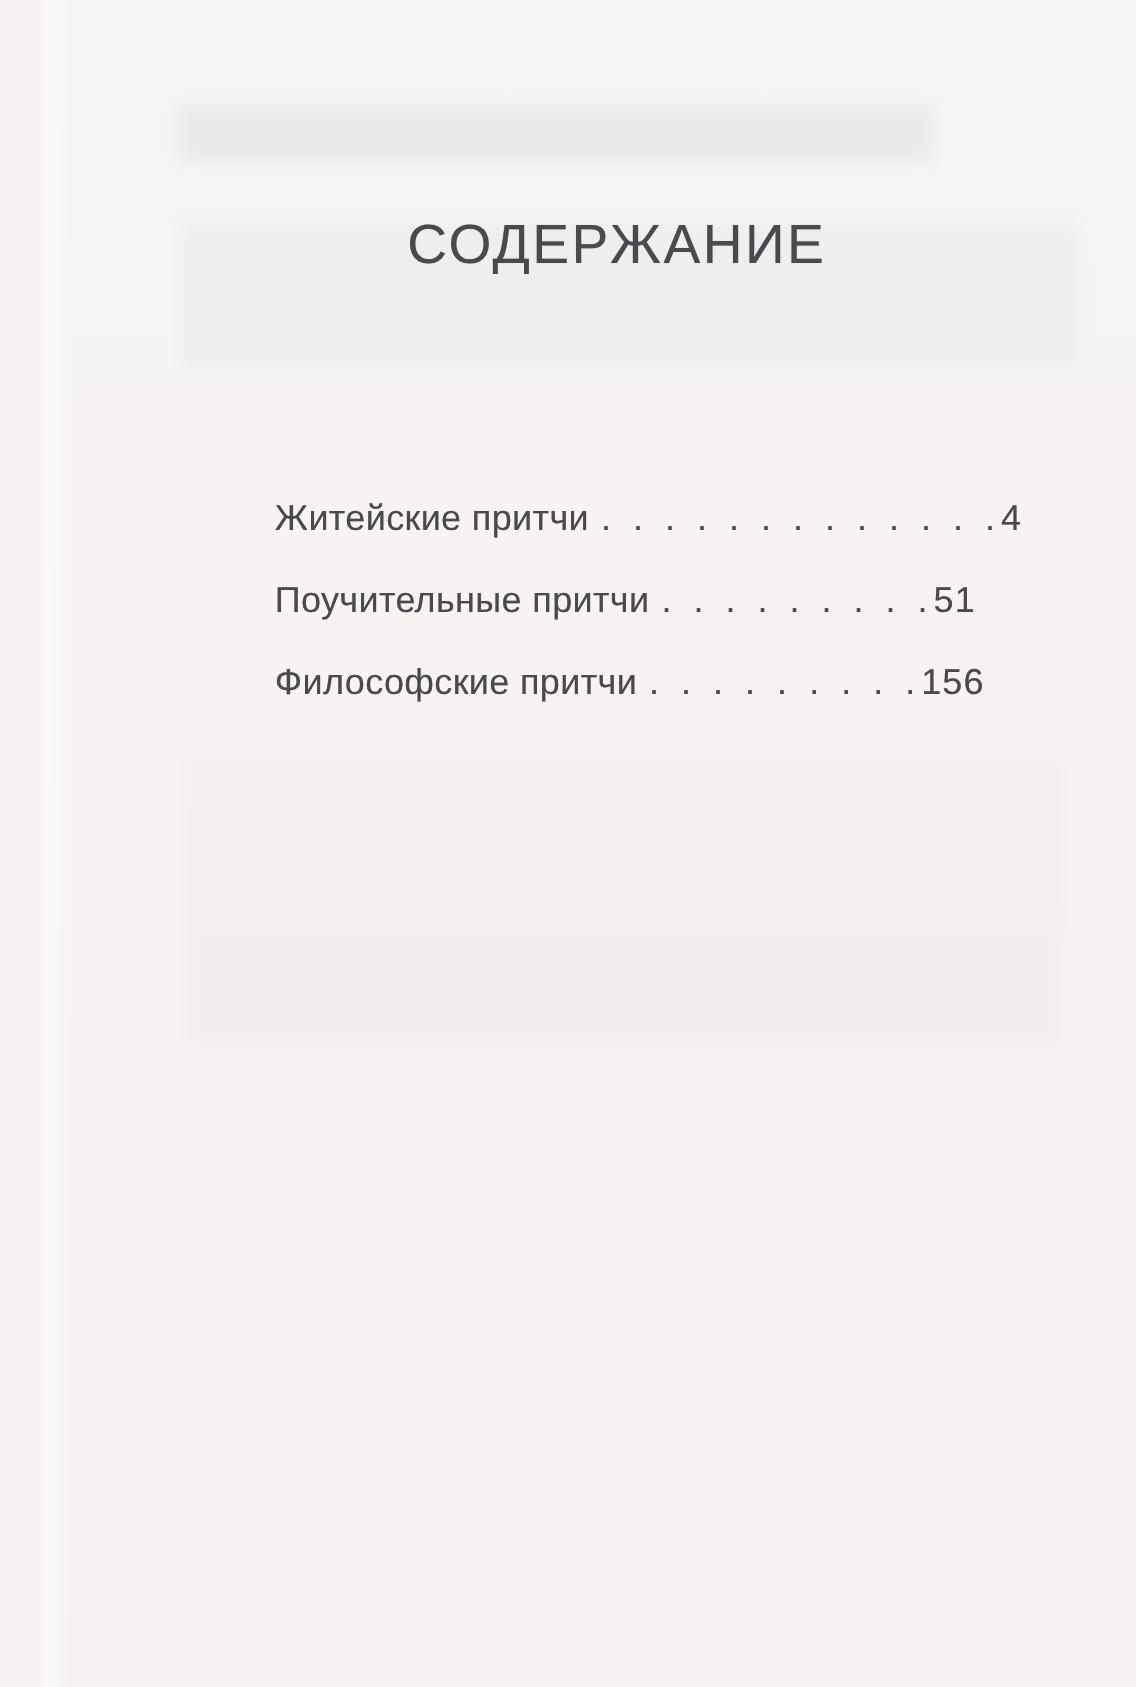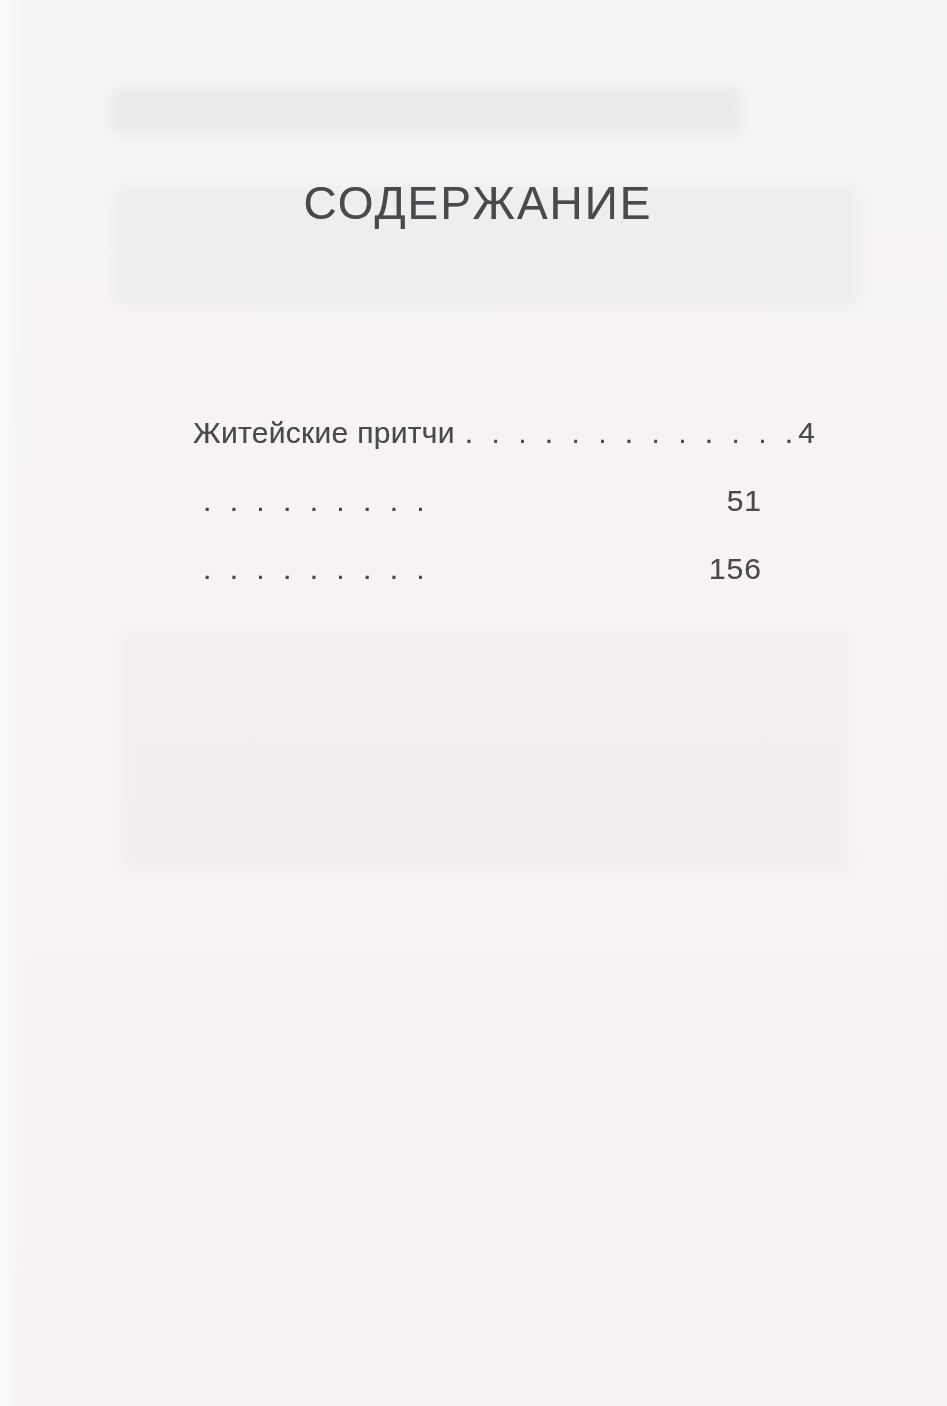--- a/index.html
+++ b/index.html
@@ -11,20 +11,21 @@
     width:947px;height:1406px;
     background:var(--paper);
     font-family:"Liberation Sans","DejaVu Sans",sans-serif;
     overflow:hidden;
     position:relative;
   }
   .page{
     position:absolute;inset:0;
     background:
       linear-gradient(180deg, #f7f4f4 0%, #f6f3f2 40%, #f4f1f0 100%);
+    margin-left: 36px;
   }
   
   .edge-light{
     position:absolute;left:0;top:0;width:26px;height:1406px;
     background:linear-gradient(90deg,#fbfafa, rgba(251,250,250,0));
   }
   
   .ghost{
     position:absolute;
     filter:blur(6px);
@@ -100,27 +101,29 @@
       <div class="toc-row">
         <span class="toc-left">
           <span class="toc-label">Житейские притчи</span>
           <span class="toc-dots">. . . . . . . . . . . . .</span>
         </span>
         <span class="toc-page">4</span>
       </div>
 
       <div class="toc-row">
         <span class="toc-left">
+          <span class="toc-label">Поучительные притчи</span>
           <span class="toc-dots">. . . . . . . . .</span>
         </span>
         <span class="toc-page">51</span>
       </div>
 
       <div class="toc-row">
         <span class="toc-left">
+          <span class="toc-label">Философские притчи</span>
           <span class="toc-dots">. . . . . . . . .</span>
         </span>
         <span class="toc-page">156</span>
       </div>
 
     </div>
   </div>
 </div>
 
 </body></html>

